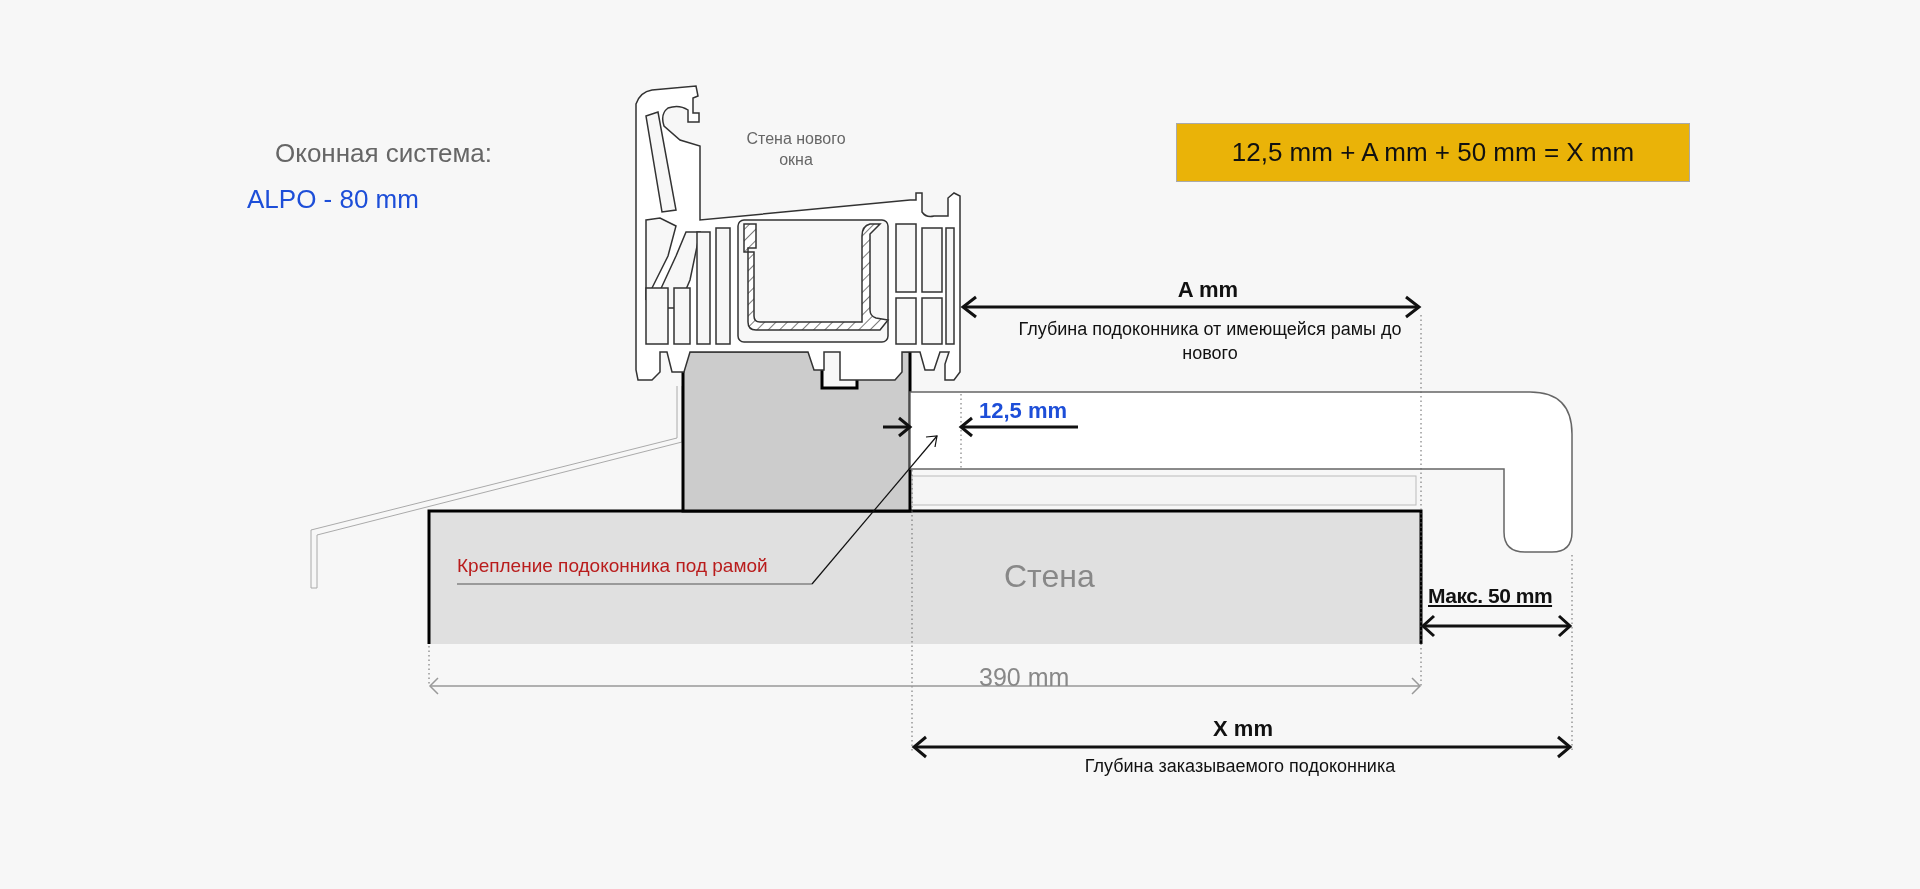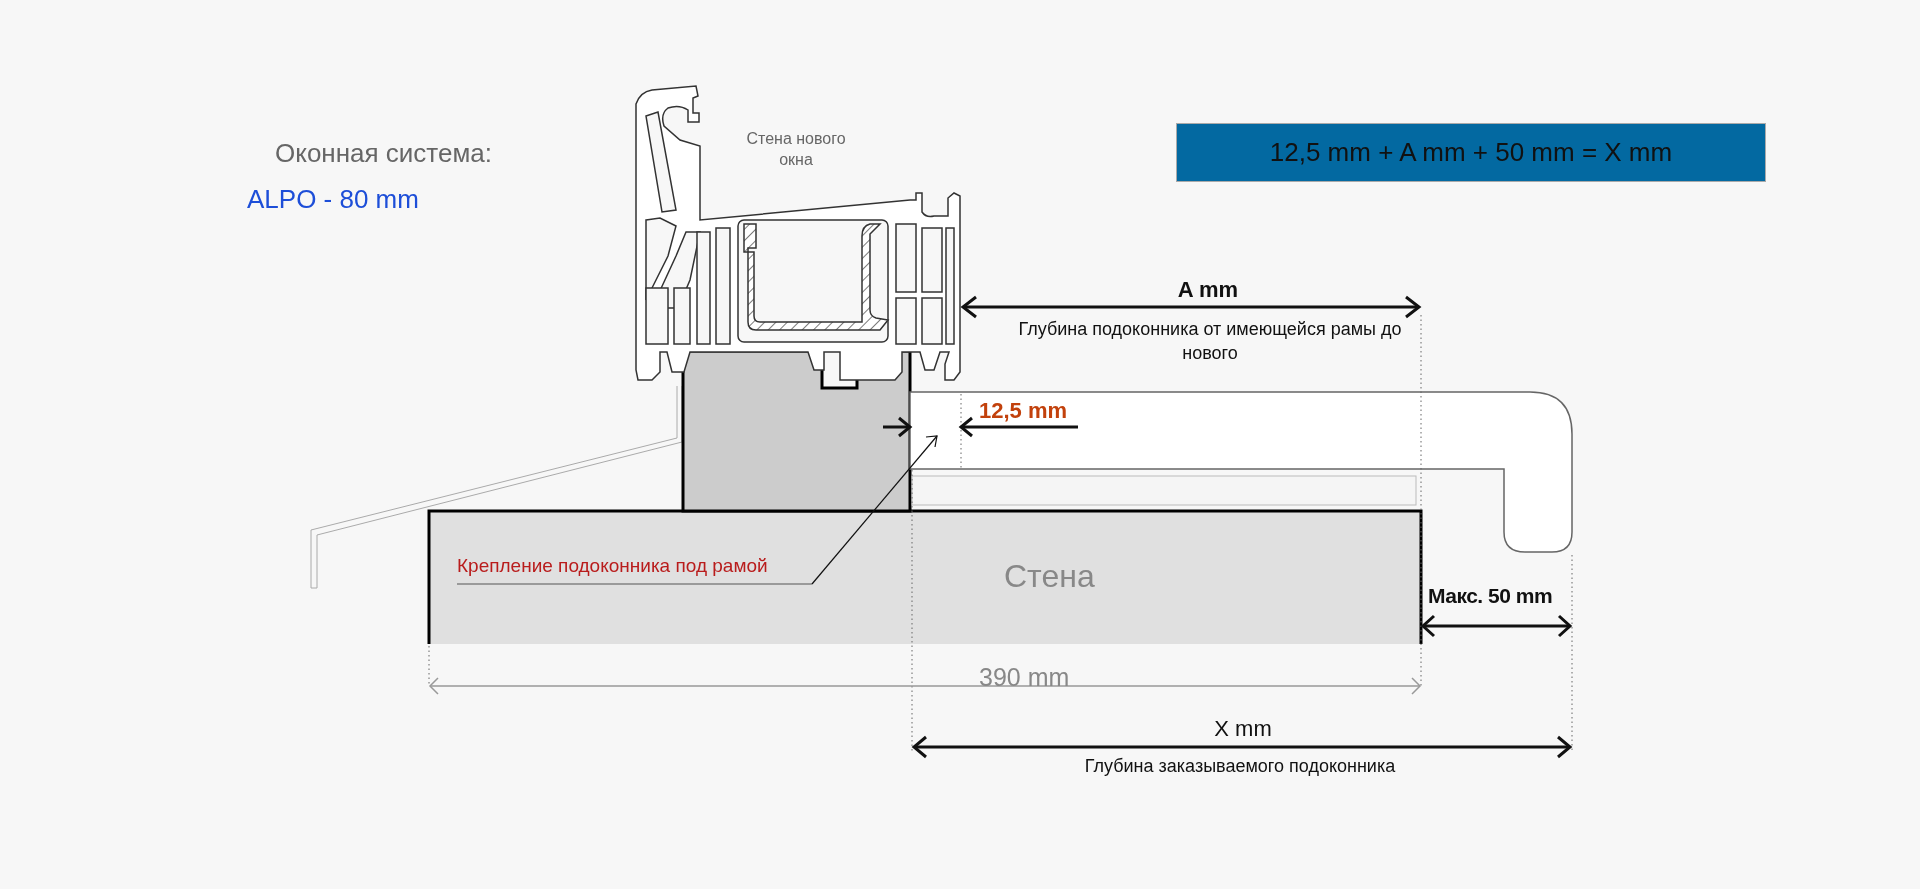--- a/index.html
+++ b/index.html
@@ -3,30 +3,30 @@
 <meta charset="utf-8">
 <style>
   html, body { margin: 0; padding: 0; }
   body { width: 1920px; height: 889px; background: #f7f7f7; overflow: hidden; position: relative;
          font-family: "Liberation Sans", sans-serif; }
   svg { position: absolute; left: 0; top: 0; }
   .lbl { position: absolute; white-space: nowrap; }
   .sys-title { left: 247px; top: 138px; font-size: 26px; color: #666666; margin-left: 28px; }
   .sys-value { left: 247px; top: 184px; font-size: 26px; color: #1d4ed8; }
   .frame-label { left: 740px; top: 128px; width: 112px; text-align: center; font-size: 16px; color: #666666; line-height: 21px; white-space: normal; }
-  .formula { left: 1176px; top: 123px; width: 590px; height: 59px; border: 1px solid #aaaaaa; background: #0369a1;
+  .formula { left: 1176px; top: 123px; width: 514px; height: 59px; border: 1px solid #aaaaaa; background: #eab308;
              font-size: 26px; color: #111; display: flex; align-items: center; justify-content: center; box-sizing: border-box; }
   .a-title { left: 1108px; top: 277px; width: 200px; text-align: center; font-size: 22px; font-weight: bold; color: #111; }
   .a-desc { left: 1010px; top: 317px; width: 400px; text-align: center; font-size: 18px; color: #111; line-height: 24px; white-space: normal; }
-  .d125 { left: 979px; top: 398px; font-size: 22px; font-weight: bold; color: #c2410c; }
+  .d125 { left: 979px; top: 398px; font-size: 22px; font-weight: bold; color: #1d4ed8; }
   .mount { left: 457px; top: 555px; font-size: 19px; color: #b91c1c; }
   .wall { left: 1004px; top: 558px; font-size: 32px; color: #888888; }
-  .max50 { left: 1428px; top: 584px; font-size: 21px; font-weight: bold; color: #111; letter-spacing: -0.5px; }
+  .max50 { left: 1428px; top: 584px; font-size: 21px; font-weight: bold; color: #111; letter-spacing: -0.5px; text-decoration: underline; }
   .d390 { left: 979px; top: 657px; font-size: 25px; color: #888888; margin-top: 6px; }
-  .x-title { left: 1143px; top: 716px; width: 200px; text-align: center; font-size: 22px; font-weight: normal; color: #111; }
+  .x-title { left: 1143px; top: 716px; width: 200px; text-align: center; font-size: 22px; font-weight: bold; color: #111; }
   .x-desc { left: 1040px; top: 756px; width: 400px; text-align: center; font-size: 18px; color: #111; }
 </style>
 </head>
 <body>
 
 <svg width="1920" height="889" viewBox="0 0 1920 889">
   <defs>
     <pattern id="hatch" width="8" height="8" patternUnits="userSpaceOnUse" patternTransform="rotate(45)">
       <rect width="8" height="8" fill="#ffffff"></rect>
       <line x1="0" y1="0" x2="0" y2="8" stroke="#333" stroke-width="1.3"></line>

